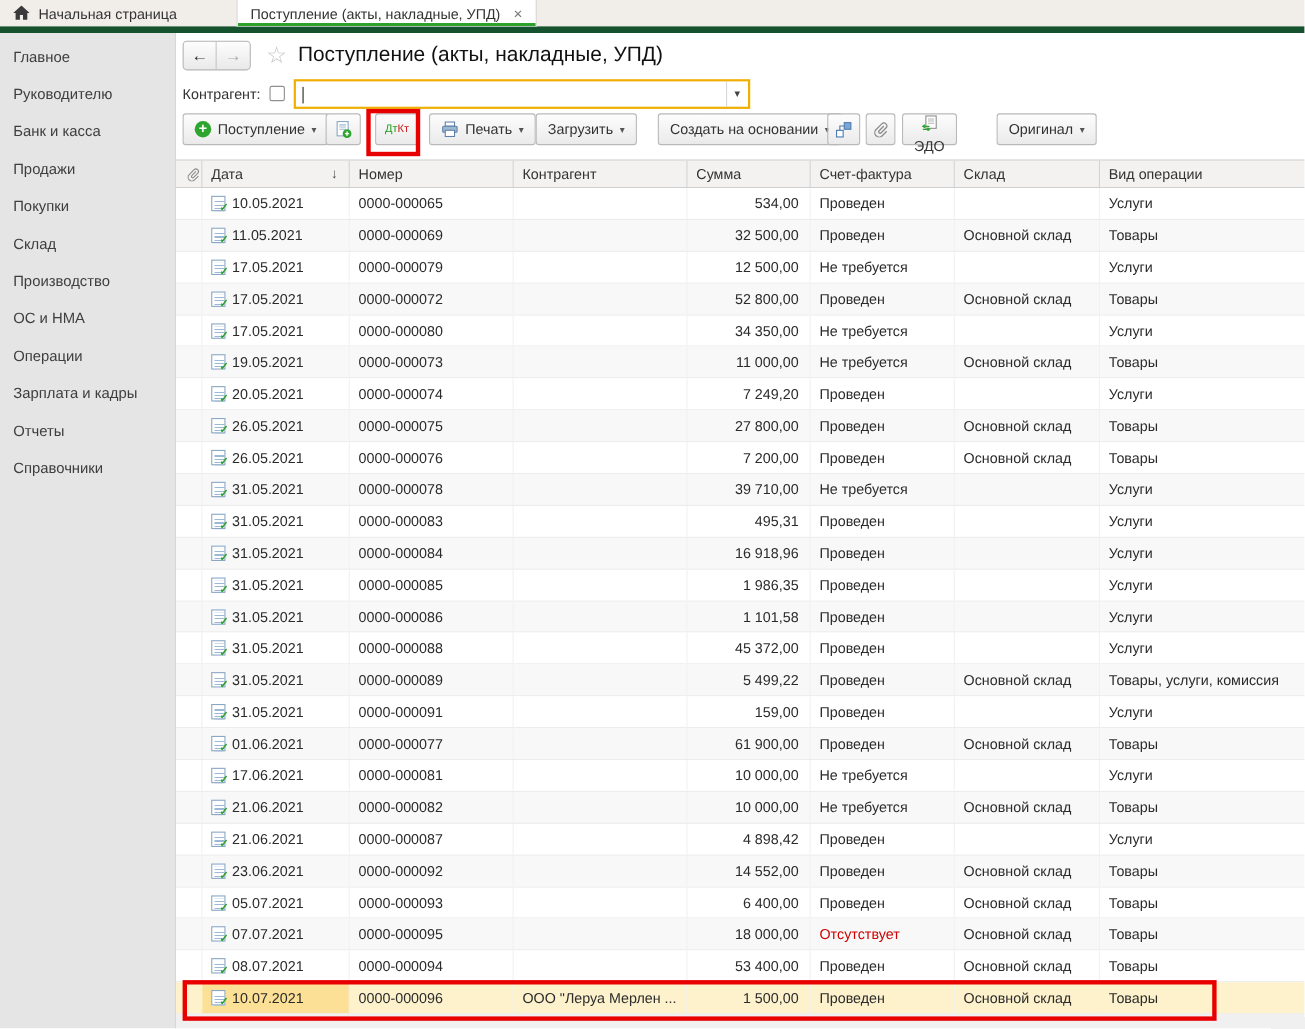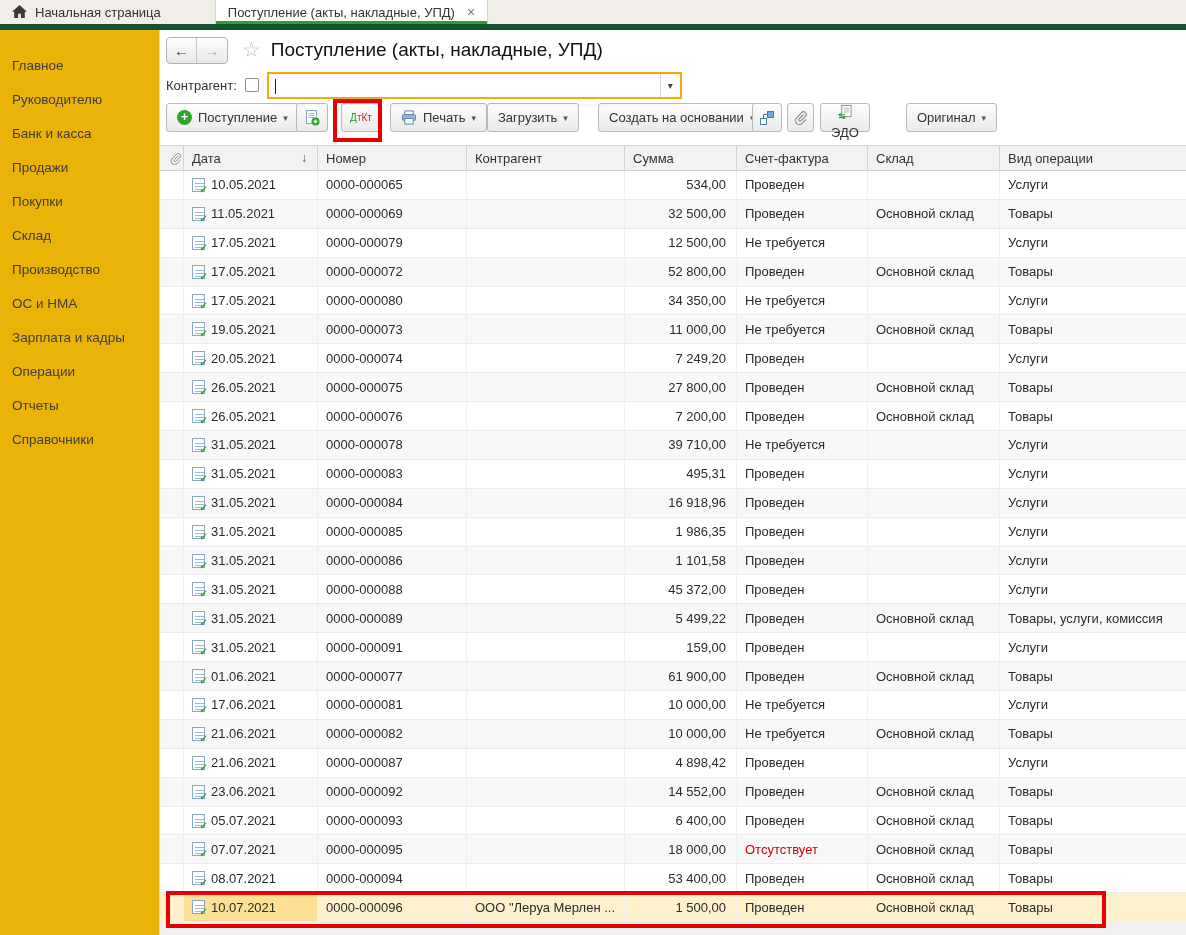--- a/index.html
+++ b/index.html
@@ -7,21 +7,21 @@
   .screen { position:relative; width:1186px; height:935px; background:#fff; }
 
   
   .tabbar { position:absolute; left:0; top:0; width:1186px; height:30px; background:#f1eeea; border-bottom:6px solid #14532d; display:flex; align-items:stretch; }
   .tab { display:flex; align-items:center; gap:8px; padding:0 12px; font-size:13px; color:#333; cursor:default; }
   .tab.home { padding-left:12px; }
   .tab.active { background:#fff; border-left:1px solid #d8d4cf; border-right:1px solid #d8d4cf; box-shadow: inset 0 -3px 0 0 #2ca12c; margin-left:42px; }
   .tab .close { font-size:14px; color:#777; margin-left:4px; }
 
   
-  .sidebar { position:absolute; left:0; top:30px; width:160px; height:905px; background:#eab308; border-right:1px solid #e3d9ab; padding-top:18px; }
+  .sidebar { position:absolute; left:0; top:30px; width:160px; height:905px; background:#e5e5e5; border-right:1px solid #e3d9ab; padding-top:4px; }
   .side-item { height:34px; display:flex; align-items:center; padding-left:12px; font-size:13.5px; color:#3e3e3e; cursor:default; }
 
   
   .content { position:absolute; left:160px; top:30px; width:1026px; height:905px; background:#fff; }
 
   
   .navrow { position:absolute; left:6px; top:6px; height:28px; display:flex; align-items:center; }
   .navbtns { display:flex; border:1px solid #b3b3b3; border-radius:4px; overflow:hidden; background:linear-gradient(#fdfdfd,#e9e9e9); }
   .navbtn { width:30px; height:25px; display:flex; align-items:center; justify-content:center; font-size:15px; }
   .navbtn.back { color:#333; border-right:1px solid #c6c6c6; font-weight:bold; }
@@ -101,22 +101,22 @@
 
   <div class="sidebar">
       <div class="side-item">Главное</div>
       <div class="side-item">Руководителю</div>
       <div class="side-item">Банк и касса</div>
       <div class="side-item">Продажи</div>
       <div class="side-item">Покупки</div>
       <div class="side-item">Склад</div>
       <div class="side-item">Производство</div>
       <div class="side-item">ОС и НМА</div>
+      <div class="side-item">Операции</div>
       <div class="side-item">Зарплата и кадры</div>
-      <div class="side-item">Операции</div>
       <div class="side-item">Отчеты</div>
       <div class="side-item">Справочники</div>
     </div>
 
   <div class="content">
 
     <div class="navrow">
       <div class="navbtns">
         <div class="navbtn back">
             <span>←</span>

